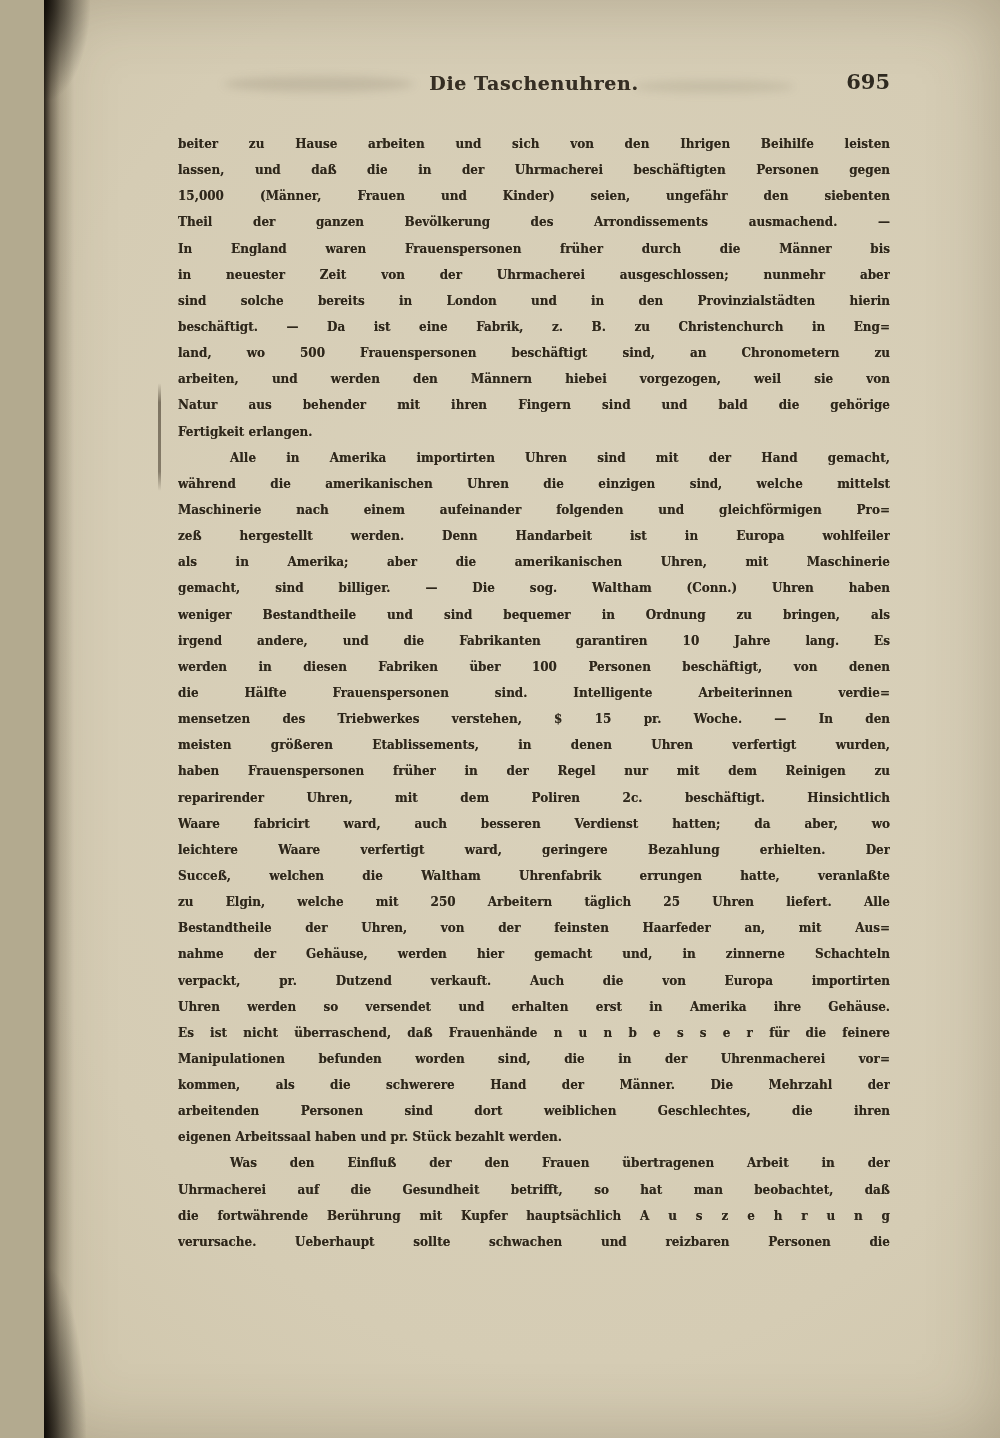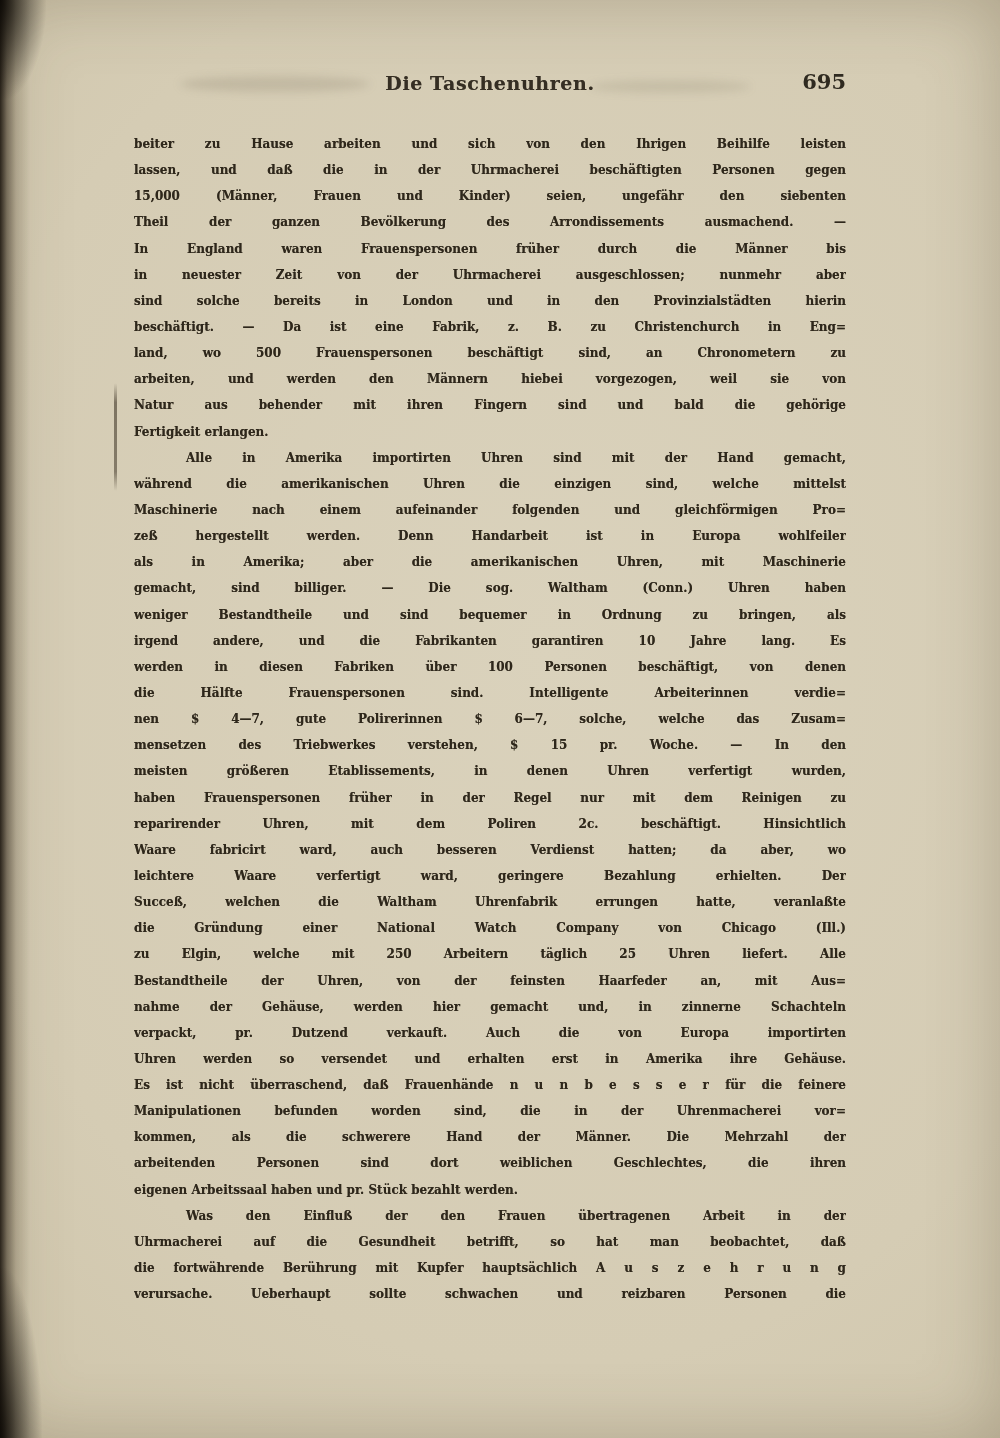--- a/index.html
+++ b/index.html
@@ -9,20 +9,21 @@
     background: #b3aa8f;
     position: relative;
     overflow: hidden;
   }
   .scan {
     position: absolute; inset: 0;
     background:
       radial-gradient(ellipse 120% 100% at 55% 45%,
         #dad2bc 0%, #d5ccb4 50%, #cdc3a8 80%, #bdb294 100%);
     box-shadow: inset 0 0 70px rgba(80, 66, 40, 0.28);
+    margin-left: 44px;
   }
   .binding-edge {
     position: absolute; left: 0; top: 0; bottom: 0; width: 30px;
     background: linear-gradient(90deg,
       rgba(22,16,9,0.88) 0px,
       rgba(45,35,22,0.5) 7px,
       rgba(70,58,38,0.2) 16px,
       rgba(0,0,0,0) 30px);
   }
   .corner-top {
@@ -102,29 +103,27 @@
       <div class="line indent">Alle in Amerika importirten Uhren sind mit der Hand gemacht,</div>
       <div class="line">während die amerikanischen Uhren die einzigen sind, welche mittelst</div>
       <div class="line">Maschinerie nach einem aufeinander folgenden und gleichförmigen Pro=</div>
       <div class="line">zeß hergestellt werden. Denn Handarbeit ist in Europa wohlfeiler</div>
       <div class="line">als in Amerika; aber die amerikanischen Uhren, mit Maschinerie</div>
       <div class="line">gemacht, sind billiger. — Die sog. Waltham (Conn.) Uhren haben</div>
       <div class="line">weniger Bestandtheile und sind bequemer in Ordnung zu bringen, als</div>
       <div class="line">irgend andere, und die Fabrikanten garantiren 10 Jahre lang. Es</div>
       <div class="line">werden in diesen Fabriken über 100 Personen beschäftigt, von denen</div>
       <div class="line">die Hälfte Frauenspersonen sind. Intelligente Arbeiterinnen verdie=</div>
-      <div class="line">nen $ 4—7, gute Polirerinnen $ 6—7, solche, welche das Zusam=</div>
       <div class="line">mensetzen des Triebwerkes verstehen, $ 15 pr. Woche. — In den</div>
       <div class="line">meisten größeren Etablissements, in denen Uhren verfertigt wurden,</div>
       <div class="line">haben Frauenspersonen früher in der Regel nur mit dem Reinigen zu</div>
       <div class="line">reparirender Uhren, mit dem Poliren 2c. beschäftigt. Hinsichtlich</div>
       <div class="line">Waare fabricirt ward, auch besseren Verdienst hatten; da aber, wo</div>
       <div class="line">leichtere Waare verfertigt ward, geringere Bezahlung erhielten. Der</div>
       <div class="line">Succeß, welchen die Waltham Uhrenfabrik errungen hatte, veranlaßte</div>
-      <div class="line">die Gründung einer National Watch Company von Chicago (Ill.)</div>
       <div class="line">zu Elgin, welche mit 250 Arbeitern täglich 25 Uhren liefert. Alle</div>
       <div class="line">Bestandtheile der Uhren, von der feinsten Haarfeder an, mit Aus=</div>
       <div class="line">nahme der Gehäuse, werden hier gemacht und, in zinnerne Schachteln</div>
       <div class="line">verpackt, pr. Dutzend verkauft. Auch die von Europa importirten</div>
       <div class="line">Uhren werden so versendet und erhalten erst in Amerika ihre Gehäuse.</div>
       <div class="line">Es ist nicht überraschend, daß Frauenhände n u n  b e s s e r für die feinere</div>
       <div class="line">Manipulationen befunden worden sind, die in der Uhrenmacherei vor=</div>
       <div class="line">kommen, als die schwerere Hand der Männer. Die Mehrzahl der</div>
       <div class="line">arbeitenden Personen sind dort weiblichen Geschlechtes, die ihren</div>
       <div class="line last">eigenen Arbeitssaal haben und pr. Stück bezahlt werden.</div>

